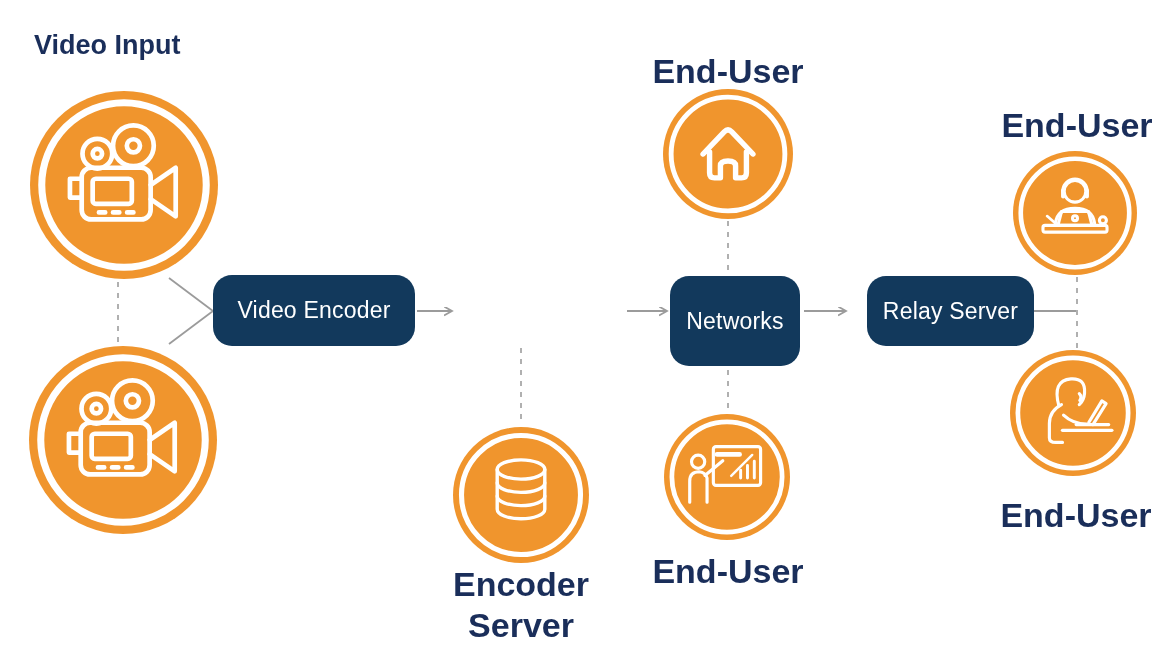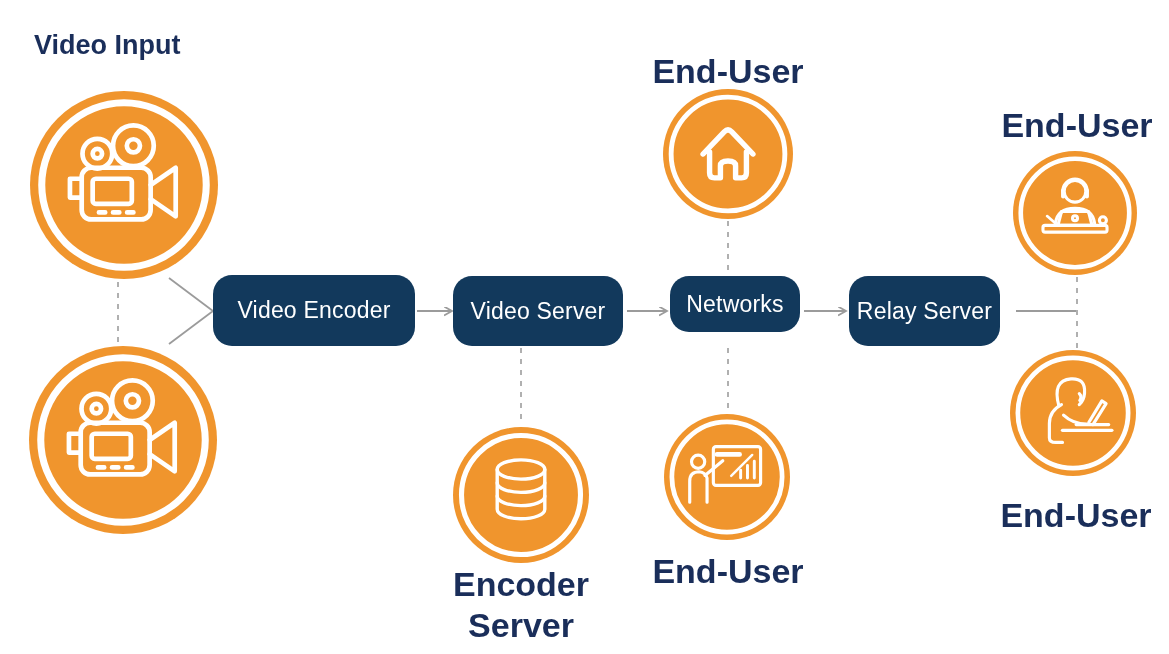--- a/index.html
+++ b/index.html
@@ -97,27 +97,24 @@
   <div class="label centered" style="left:628px;top:552px;">End-User</div>
   <div class="label centered" style="left:976px;top:496px;">End-User</div>
   <div class="label centered storage-label" style="left:421px;top:564px;">
     <div>Encoder</div>
     <div>Server</div>
   </div>
 
   <div class="flow-box" style="left:213px;top:275px;width:202px;height:71px;">
     <span>Video Encoder</span>
   </div>
-  <div class="flow-box" style="left:453px;top:276px;width:170px;height:70px;">
-    <span>Video Server</span>
-  </div>
-  <div class="flow-box" style="left:670px;top:276px;width:130px;height:56px;">
+  <div class="flow-box" style="left:670px;top:276px;width:130px;height:90px;">
     <span>Networks</span>
   </div>
-  <div class="flow-box" style="left:849px;top:276px;width:151px;height:70px;">
+  <div class="flow-box" style="left:867px;top:276px;width:167px;height:70px;">
     <span>Relay Server</span>
   </div>
 
   <div class="node" style="left:30px;top:91px;width:188px;height:188px;">
     <svg viewBox="0 0 120 120">
       <circle class="disc" cx="60" cy="60" r="60"></circle>
       <circle class="ring" cx="60" cy="60" r="52.5"></circle>
       <g class="ic" stroke-width="3.2">
         <circle cx="66" cy="35" r="13"></circle>
         <circle cx="66" cy="35" r="4.2"></circle>

